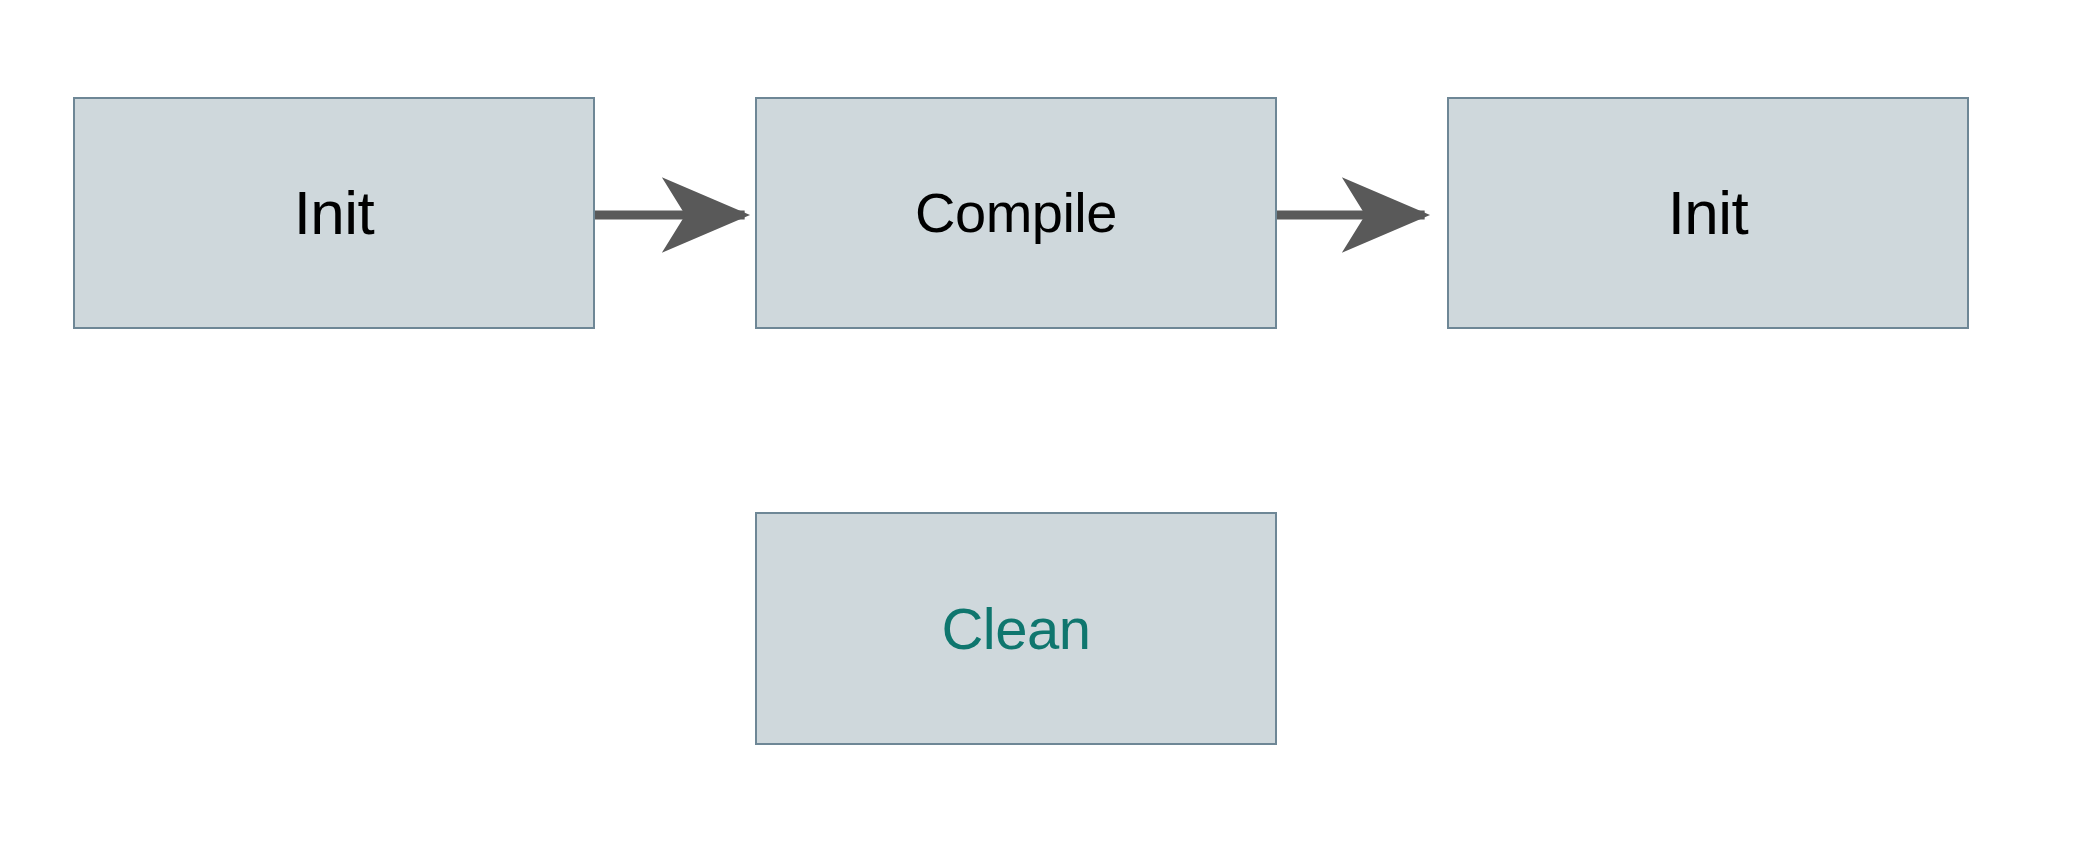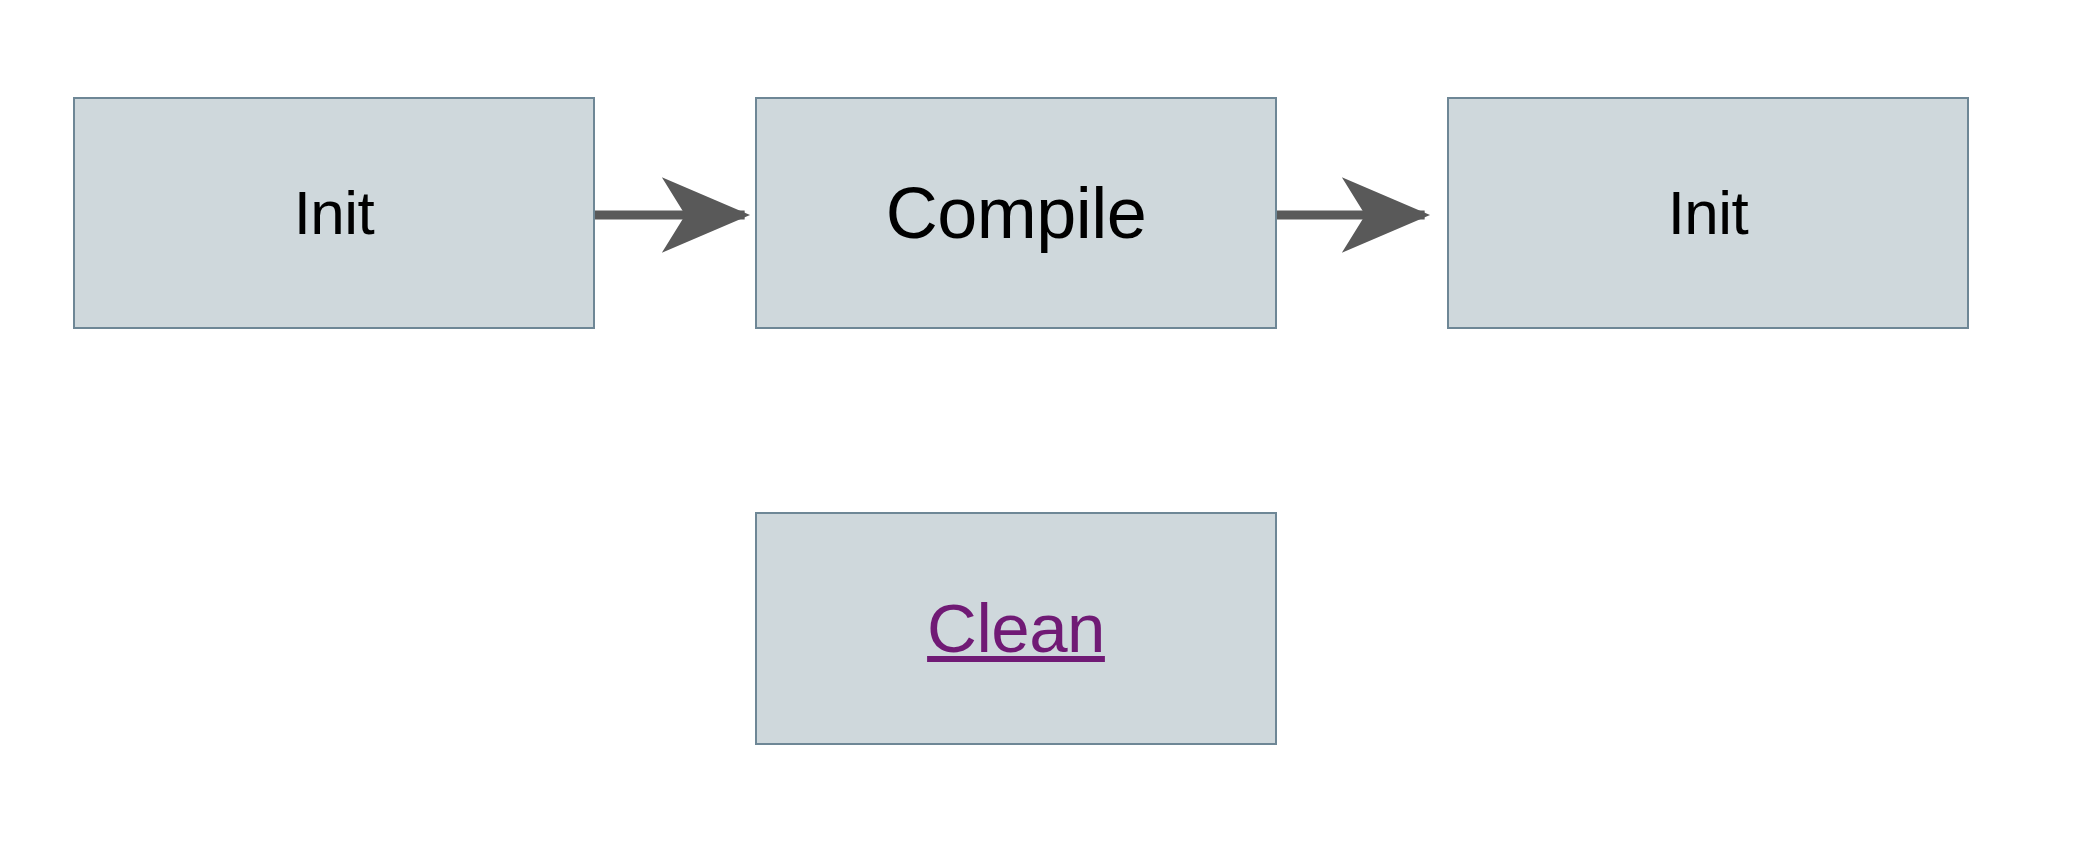--- a/index.html
+++ b/index.html
@@ -71,24 +71,24 @@
       </defs>
       <line x1="0" y1="40" x2="147.65" y2="40" stroke="#595959" stroke-width="9" marker-end="url(#arrowhead-2)"></line>
     </svg>
   </div>
 
   <div class="node" id="node-dist" style="left: 73px; top: 97px; width: 522px; height: 232px; background: rgb(207, 216, 220); border-color: rgb(110, 135, 150); border-width: 2px;">
     <span class="node-label" style="font-size: 62px; color: rgb(0, 0, 0);">Init</span>
   </div>
 
   <div class="node" id="node-compile" style="left: 755px; top: 97px; width: 522px; height: 232px; background: rgb(207, 216, 220); border-color: rgb(110, 135, 150); border-width: 2px;">
-    <span class="node-label" style="font-size: 72px; color: rgb(0, 0, 0);">Compile</span>
+    <span class="node-label" style="font-size: 56px; color: rgb(0, 0, 0);">Compile</span>
   </div>
 
   <div class="node" id="node-init" style="left: 1435px; top: 97px; width: 522px; height: 232px; background: rgb(207, 216, 220); border-color: rgb(110, 135, 150); border-width: 2px; margin-left: 12px;">
     <span class="node-label" style="font-size: 62px; color: rgb(0, 0, 0);">Init</span>
   </div>
 
   <div class="node" id="node-clean" style="left: 755px; top: 512px; width: 522px; height: 233px; background: rgb(207, 216, 220); border-color: rgb(110, 135, 150); border-width: 2px;">
-    <span class="node-label" style="font-size: 69px; color: #701a75; text-decoration: underline;">Clean</span>
+    <span class="node-label" style="font-size: 58px; color: #0f766e;">Clean</span>
   </div>
 
 </div>
 
 </body></html>

